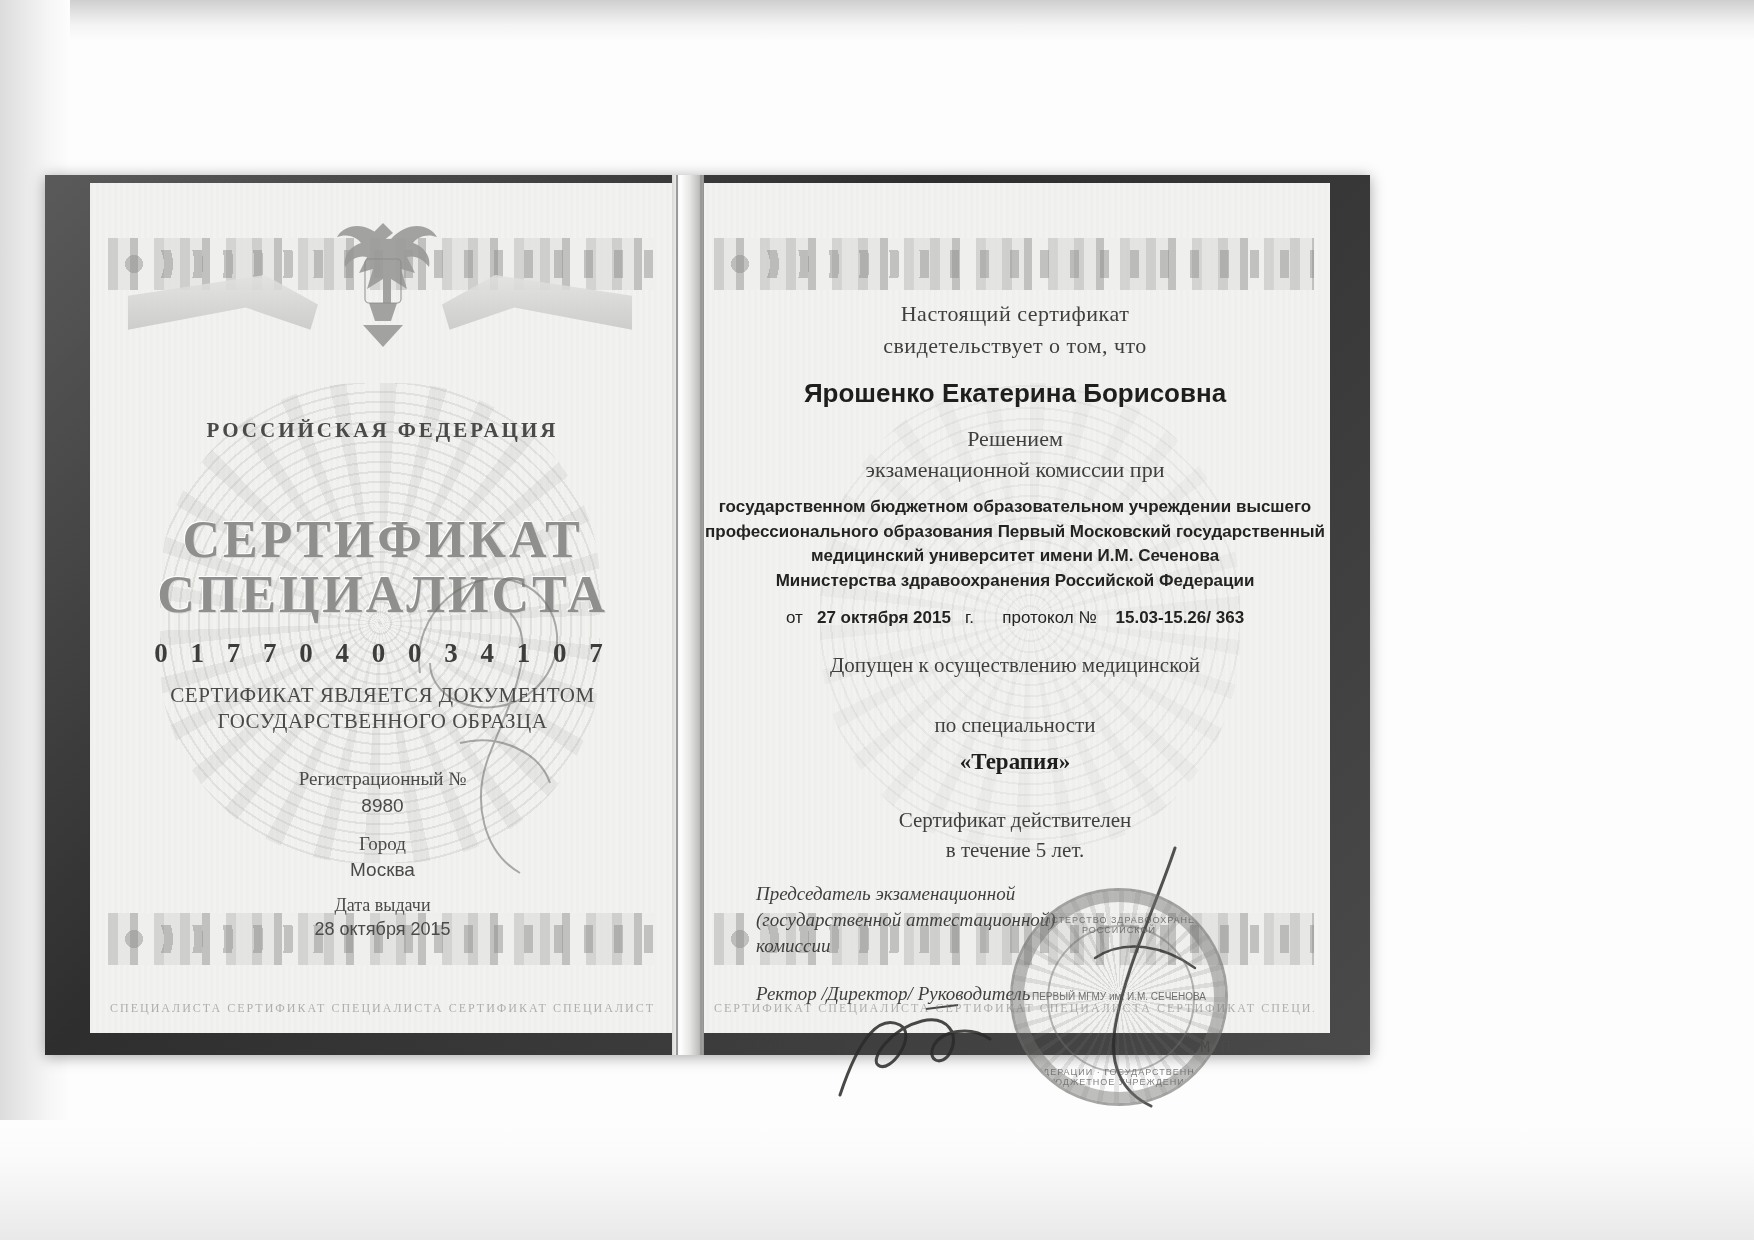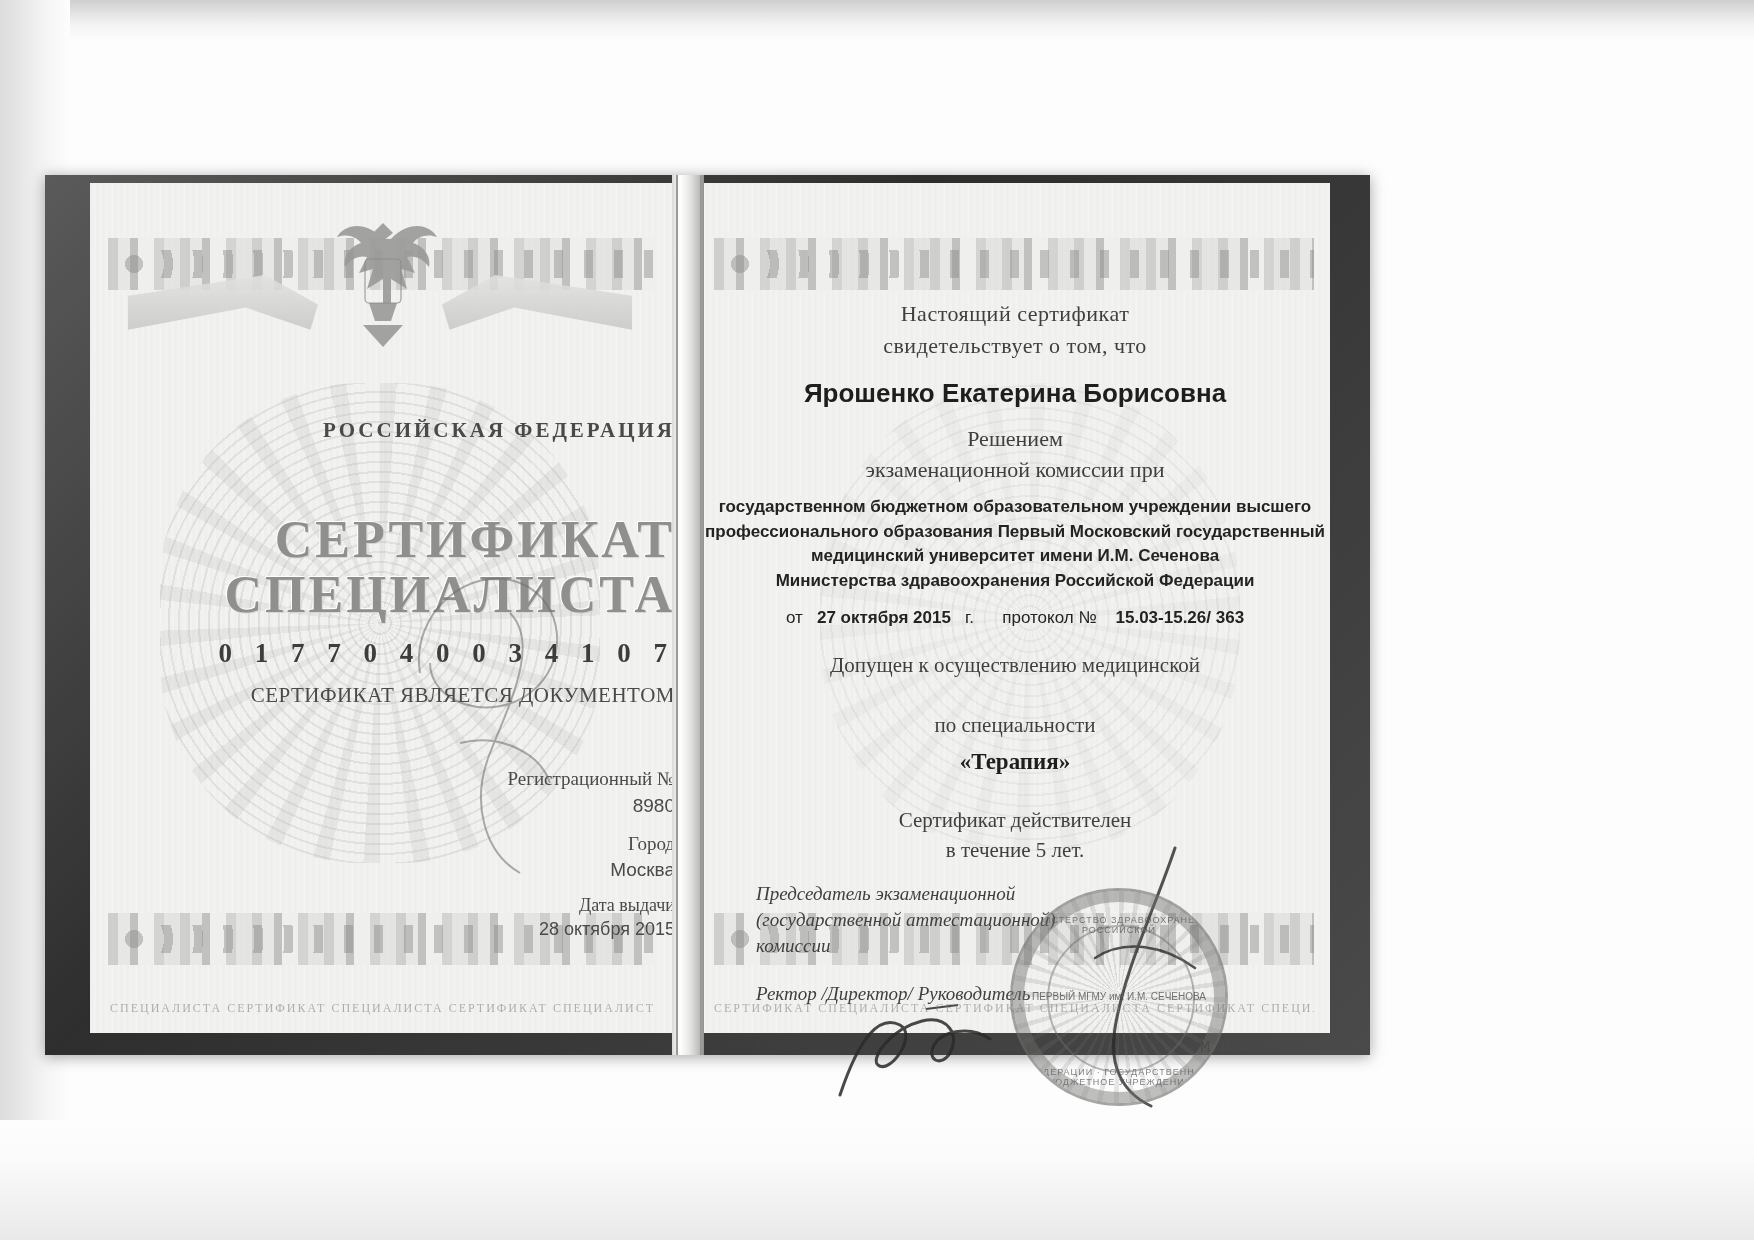--- a/index.html
+++ b/index.html
@@ -136,21 +136,21 @@
   #crest { display: inline-block; }
 
   #ribbon-left, #ribbon-right {
     position: absolute; top: 92px; width: 190px; height: 74px;
     background: linear-gradient(180deg,#e2e2e0,#bdbdbb);
     opacity: .85;
   }
   #ribbon-left  { left: 38px;  clip-path: polygon(0 28%, 72% 0, 100% 40%, 96% 74%, 62% 44%, 0 74%); }
   #ribbon-right { left: 352px; clip-path: polygon(100% 28%, 28% 0, 0 40%, 4% 74%, 38% 44%, 100% 74%); }
 
-  .l-text { position: absolute; width: 585px; text-align: right; color: #4a4a48; }
+  .l-text { position: absolute; width: 585px; text-align: center; color: #4a4a48; }
 
   #rf-title {
     top: 235px;
     font-size: 21px; letter-spacing: 3px; font-weight: 600;
     font-family: "Liberation Serif", serif;
   }
   #cert-big {
     top: 330px;
     font-size: 52px; letter-spacing: 3px; font-weight: 700; line-height: 1.05;
     color: #8f8f8d;
@@ -310,20 +310,21 @@
         <svg id="scribble" width="230" height="330" viewBox="0 0 230 330">
           <path d="M30 120 C20 60, 80 10, 130 30 C175 48, 180 110, 140 140 C100 170, 40 150, 40 110" fill="none" stroke="#6d6d6b" stroke-width="2"></path>
           <path d="M120 60 C150 90, 120 150, 100 200 C80 250, 95 300, 130 320" fill="none" stroke="#6d6d6b" stroke-width="2"></path>
           <path d="M70 190 C110 180, 150 200, 160 230" fill="none" stroke="#6d6d6b" stroke-width="2"></path>
         </svg>
 
         <div class="l-text" id="cert-number">0 1 7 7 0 4 0 0 3 4 1 0 7</div>
 
         <div class="l-text" id="gos-doc">
           <div>СЕРТИФИКАТ ЯВЛЯЕТСЯ ДОКУМЕНТОМ</div>
+          <div>ГОСУДАРСТВЕННОГО ОБРАЗЦА</div>
         </div>
 
         <div class="l-text" id="reg-label">Регистрационный №</div>
         <div class="l-text" id="reg-value">8980</div>
 
         <div class="l-text" id="city-label">Город</div>
         <div class="l-text" id="city-value">Москва</div>
 
         <div class="l-text" id="date-label">Дата выдачи</div>
         <div class="l-text" id="date-value">28 октября 2015</div>

